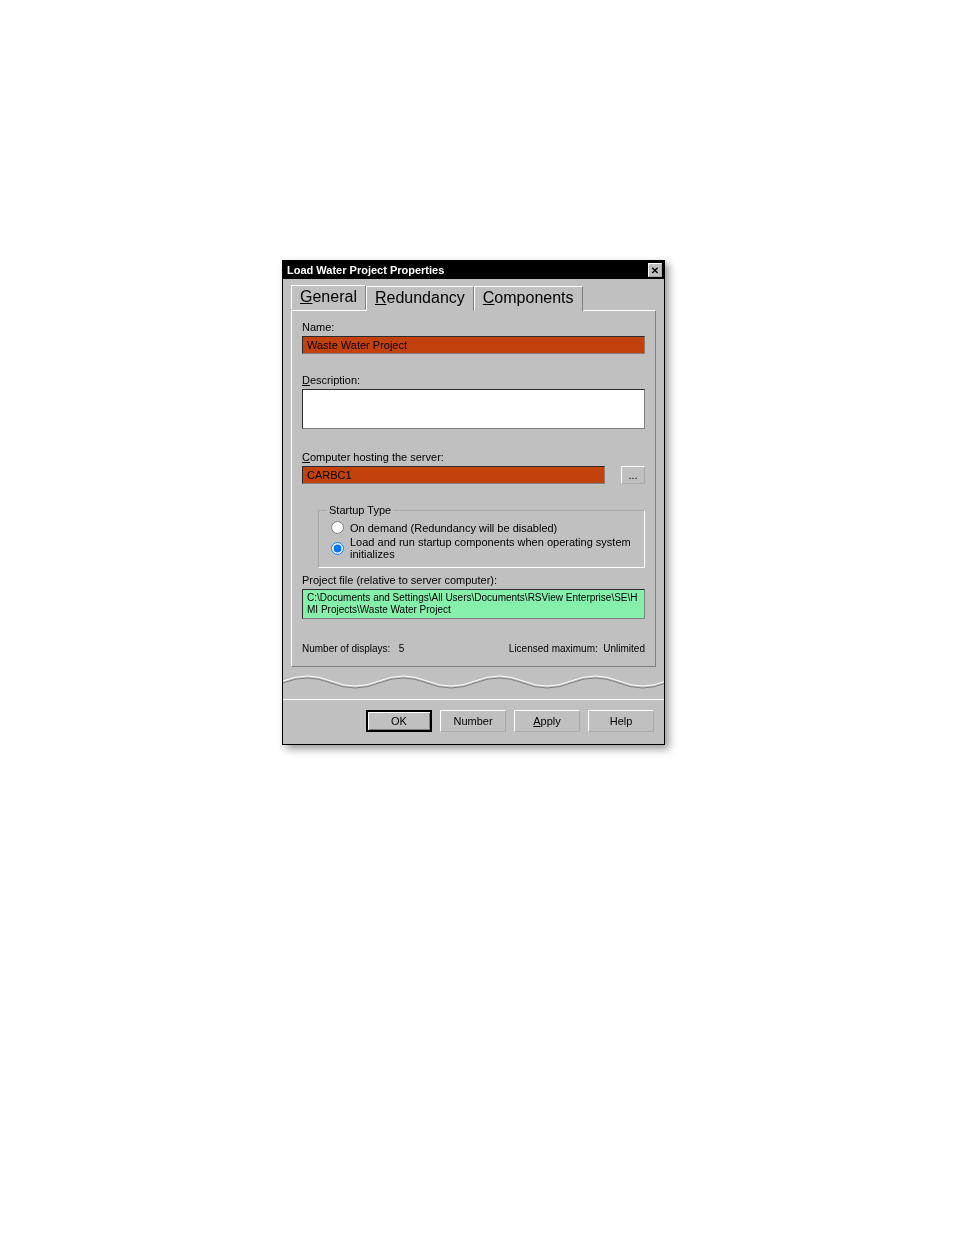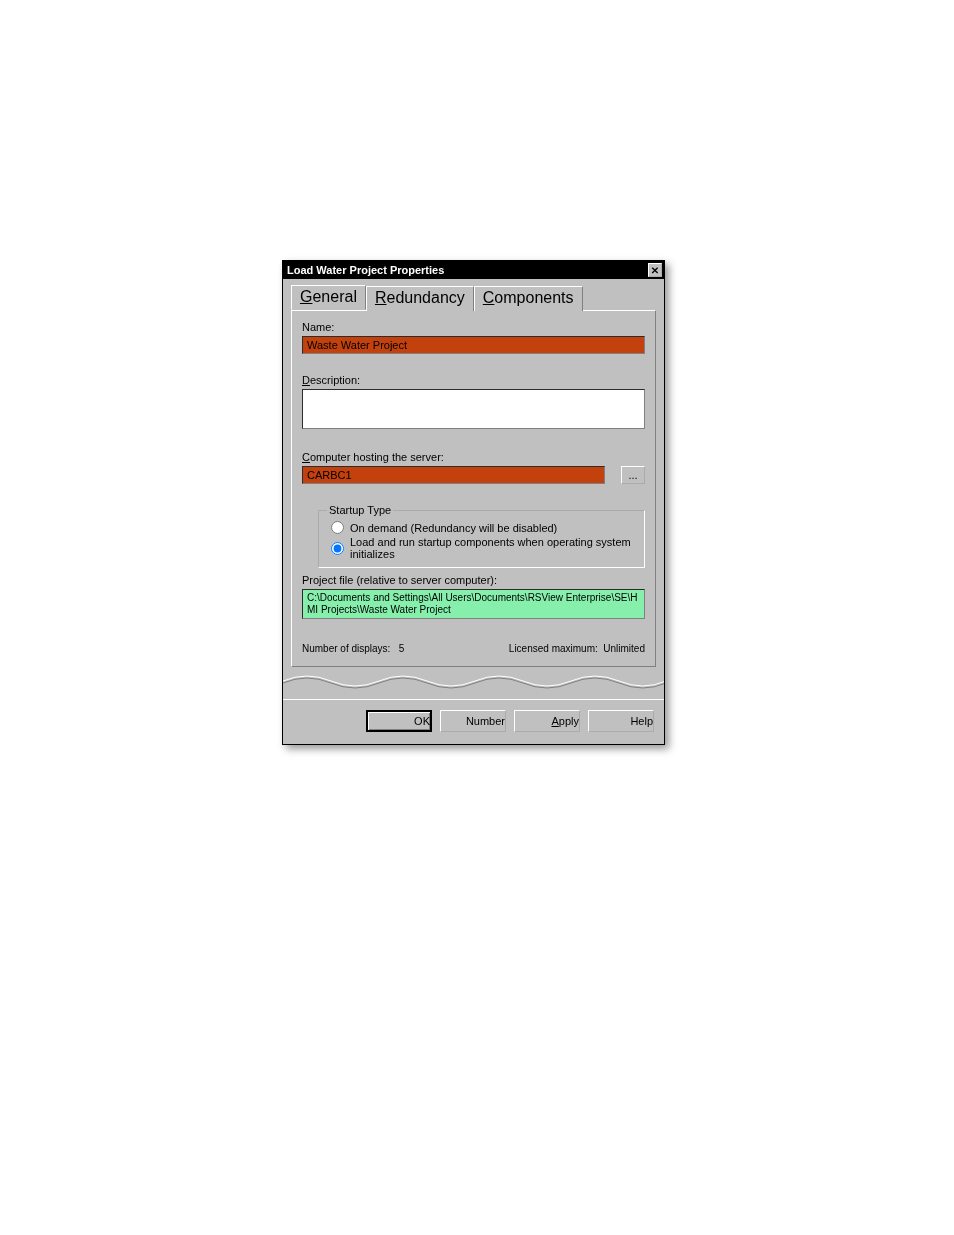--- a/index.html
+++ b/index.html
@@ -171,21 +171,20 @@
       border-top: 1px solid #fff;
     }
     .btn {
       width: 66px;
       height: 22px;
       background: #c0c0c0;
       border: 1px outset #fff;
       font-size: 11px;
       font-family: inherit;
       cursor: pointer;
-      text-align: right;
     }
     .btn.default {
       border: 2px solid #000;
       box-shadow: inset 1px 1px 0 #fff, inset -1px -1px 0 #808080;
     }
   </style>
 </head>
 <body>
 
 <div class="dialog">

